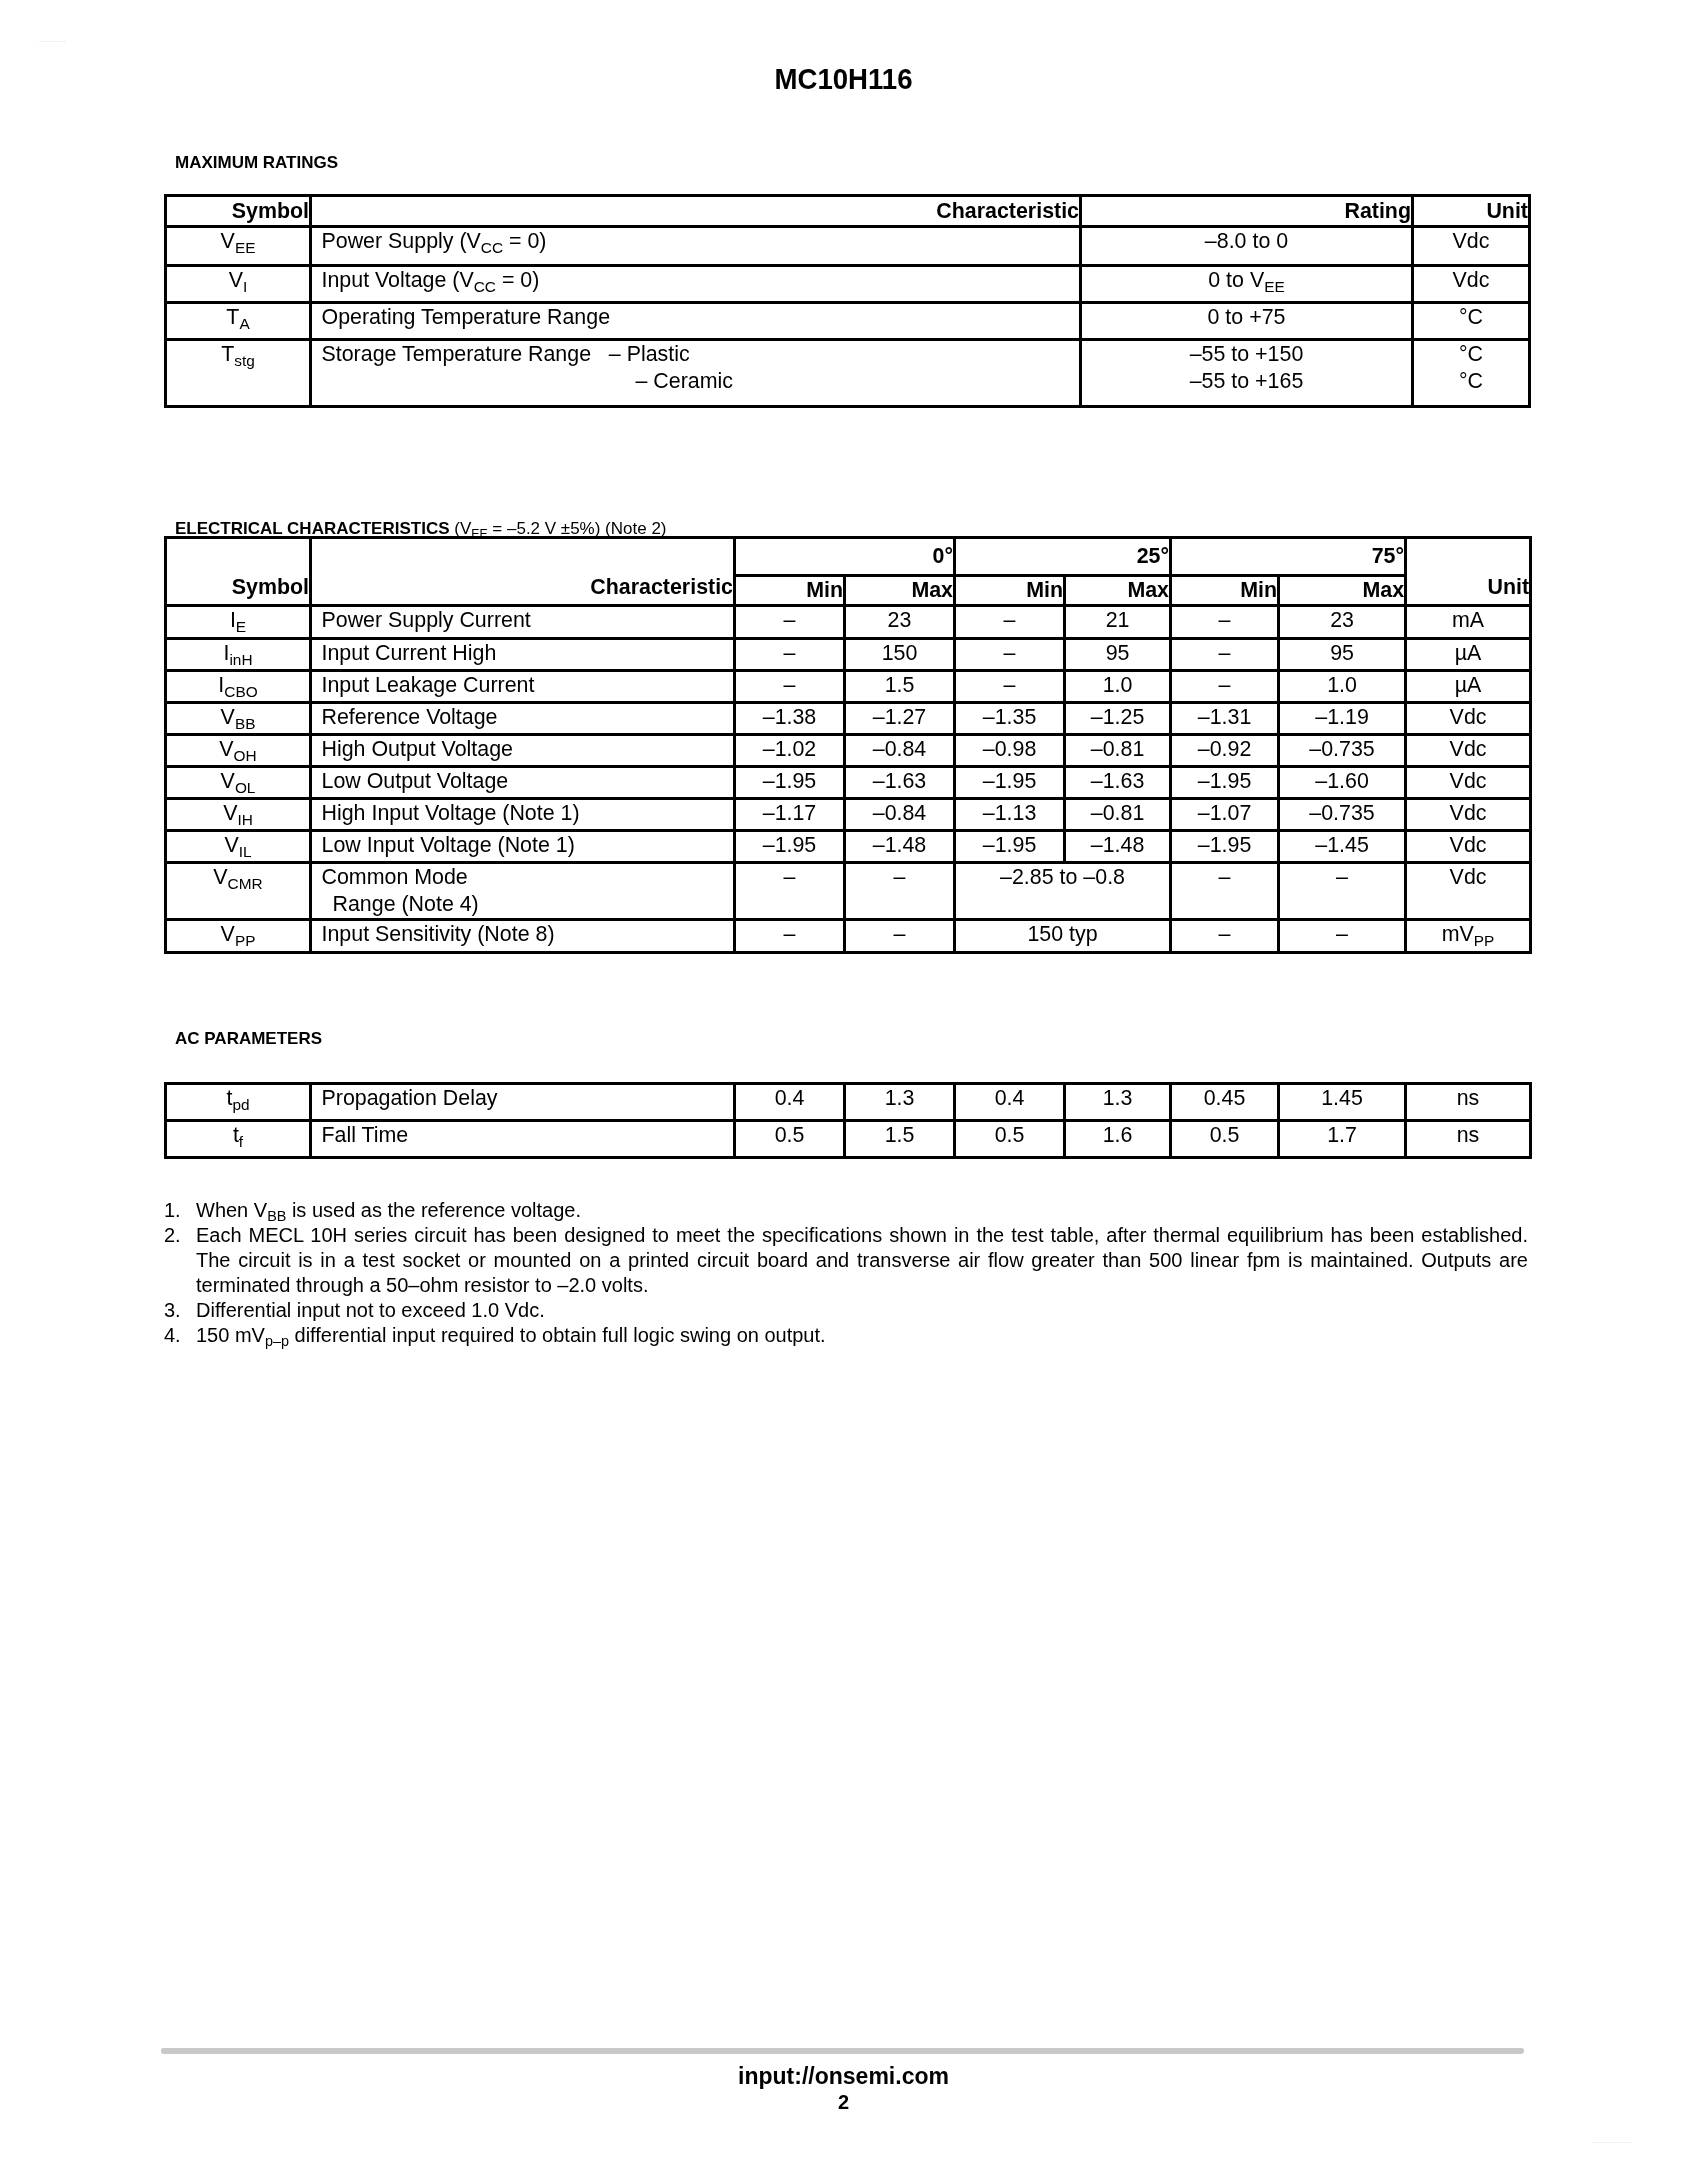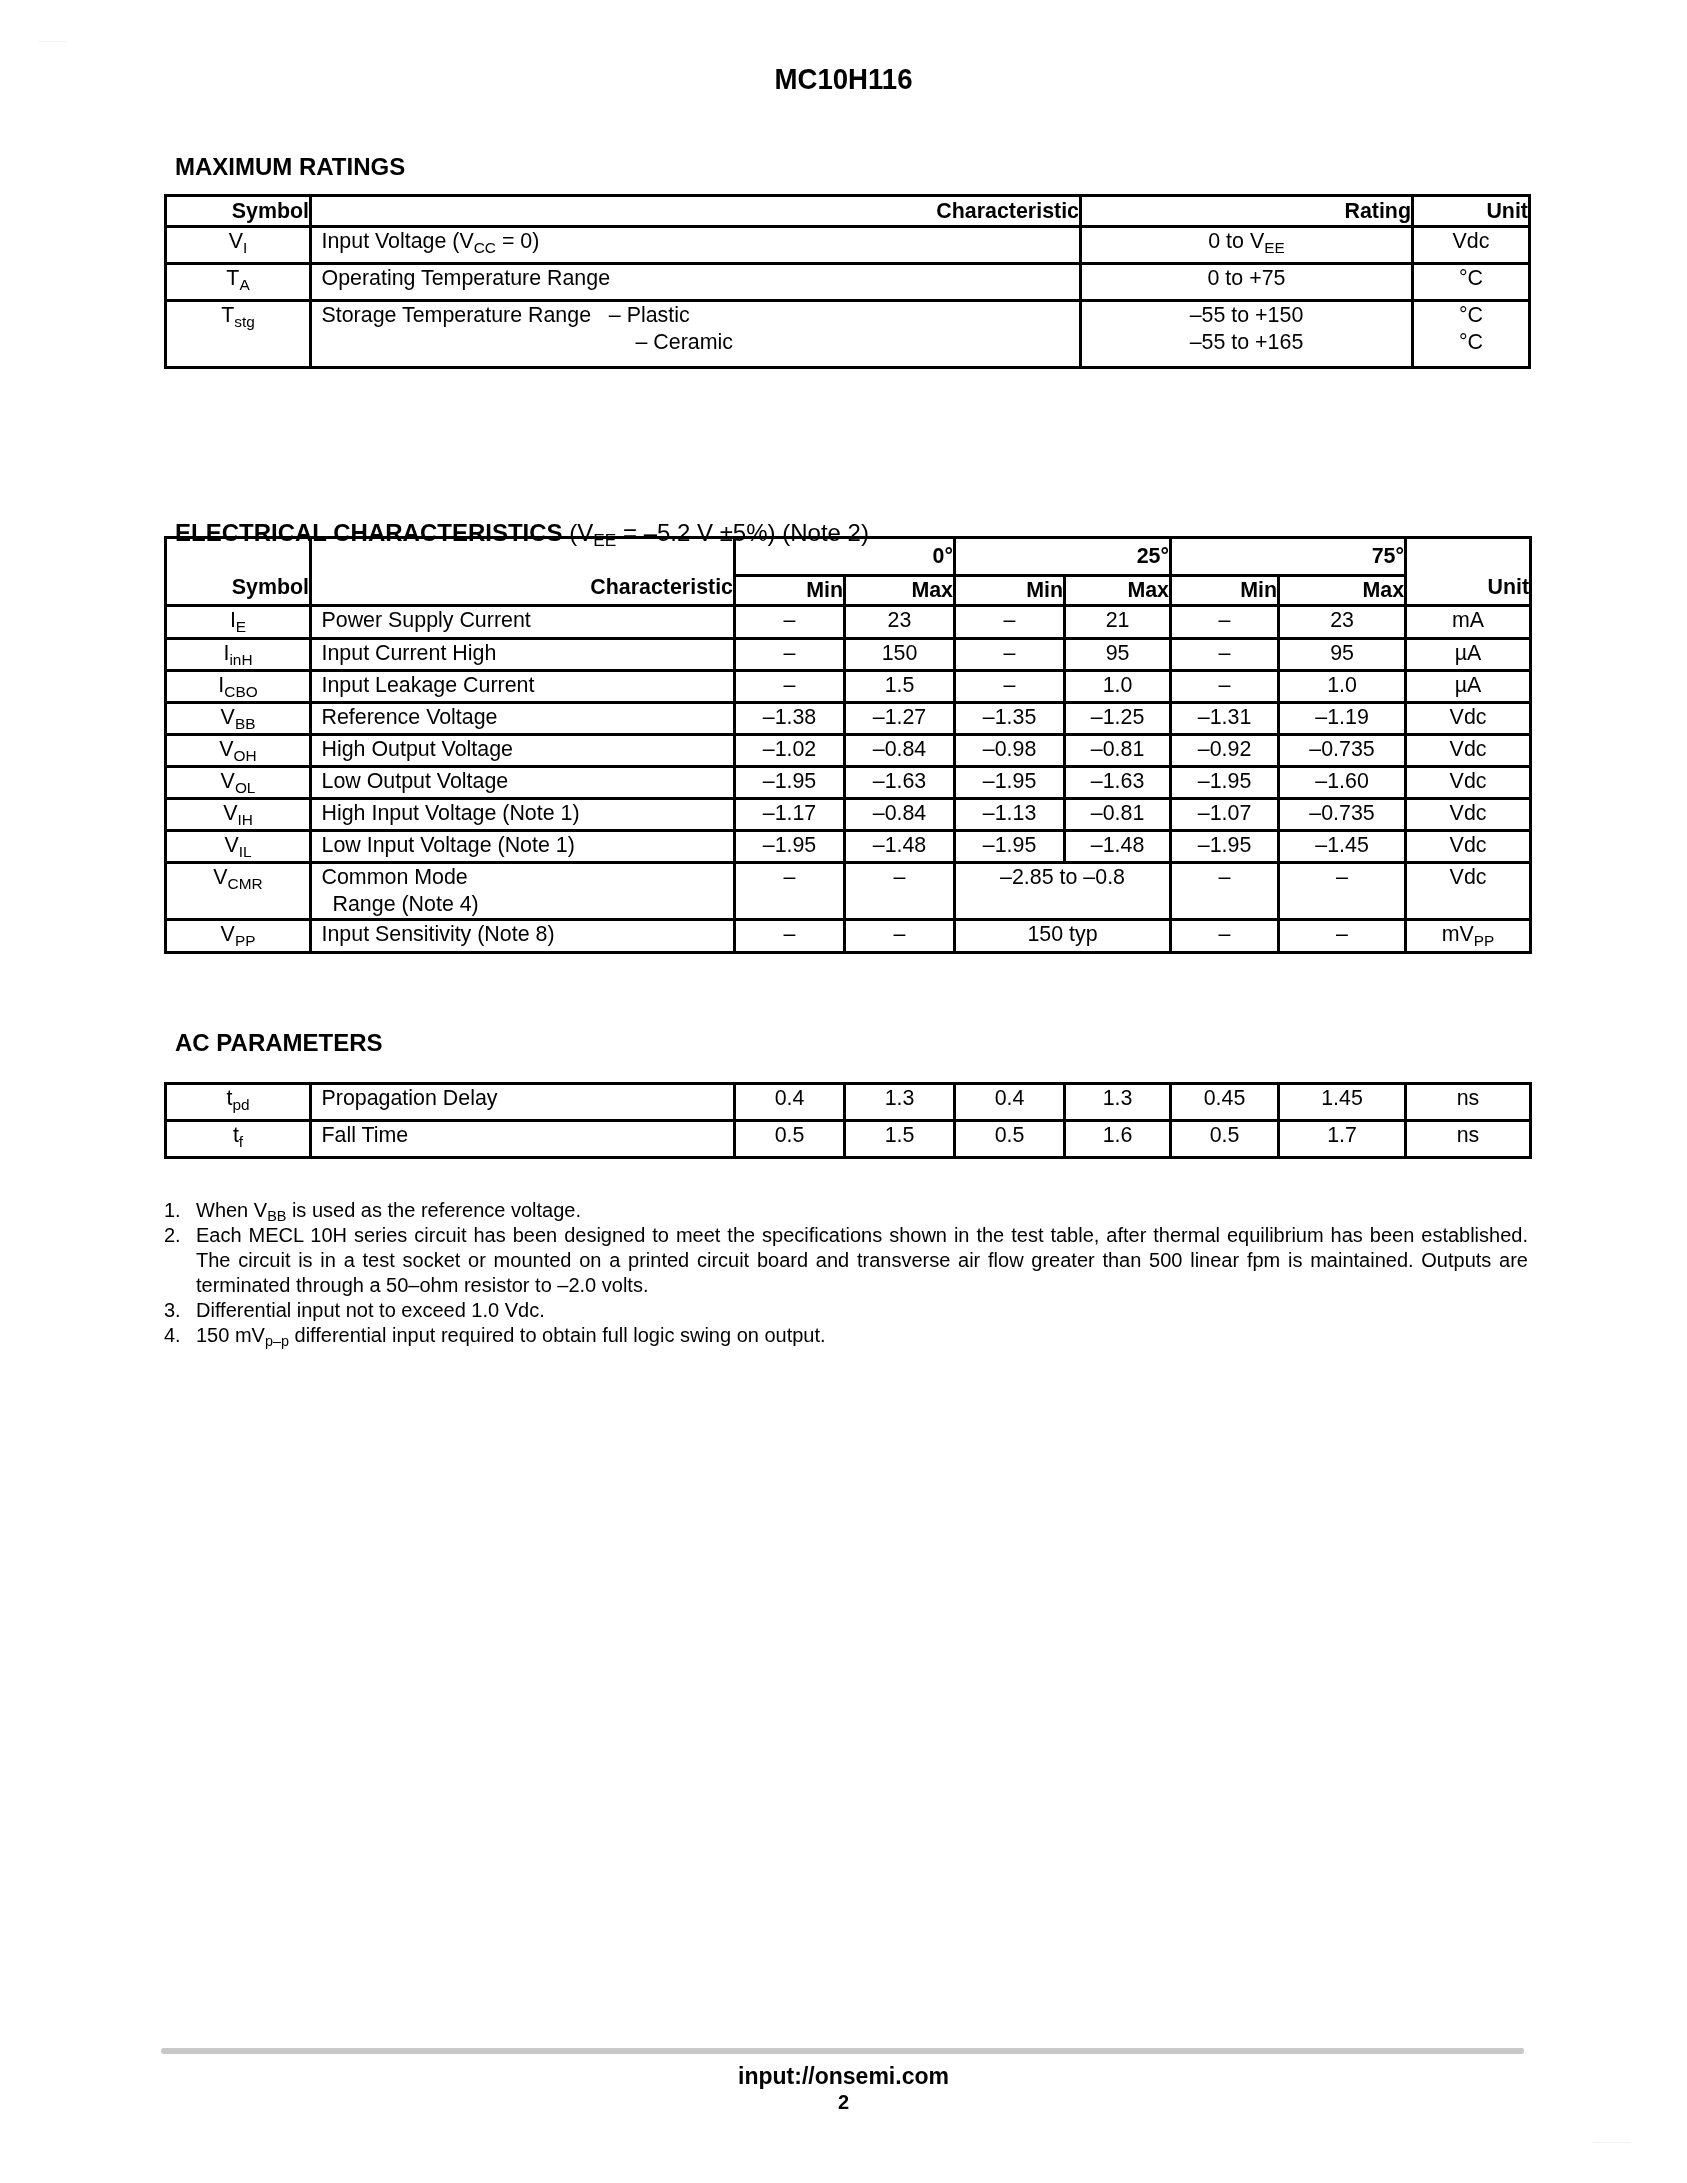--- a/index.html
+++ b/index.html
@@ -11,21 +11,21 @@
   .tiny-mark {
     position: absolute; font-size: 4px; color: #b8b8b8; letter-spacing: 0.4px;
     font-family: "Liberation Sans", sans-serif;
   }
   #page-title {
     left: 0; width: 1687px; top: 62px; text-align: center;
     font-size: 30px; font-weight: bold; letter-spacing: 0px;
     transform: scaleX(0.92);
   }
   .section-heading {
-    position: absolute; left: 175px; font-size: 24px; font-weight: bold;
+    position: absolute; left: 175px; font-size: 17px; font-weight: bold;
     transform-origin: left center; white-space: nowrap;
   }
   .section-heading .normal { font-weight: normal; }
   sub { font-size: 0.72em; vertical-align: -0.3em; line-height: 0; }
 
   table.grid {
     position: absolute; border-collapse: collapse; table-layout: fixed;
     font-size: 21.4px;
   }
   table.grid td, table.grid th {
@@ -74,20 +74,26 @@
       <col style="width:770px">
       <col style="width:332px">
       <col style="width:117px">
   </colgroup>
   <tbody>
       <tr style="height:31px">
     <th>Symbol</th>
     <th>Characteristic</th>
     <th>Rating</th>
     <th>Unit</th>
+  </tr>
+  <tr style="height:39px">
+    <td class="sym"><span>V</span><sub>EE</sub></td>
+    <td><span>Power Supply (V</span><sub>CC</sub><span> = 0)</span></td>
+    <td class="c">–8.0 to 0</td>
+    <td class="c">Vdc</td>
   </tr>
   <tr style="height:37px">
     <td class="sym"><span>V</span><sub>I</sub></td>
     <td><span>Input Voltage (V</span><sub>CC</sub><span> = 0)</span></td>
     <td class="c"><span>0 to V</span><sub>EE</sub></td>
     <td class="c">Vdc</td>
   </tr>
   <tr style="height:37px">
     <td class="sym"><span>T</span><sub>A</sub></td>
     <td>Operating Temperature Range</td>

